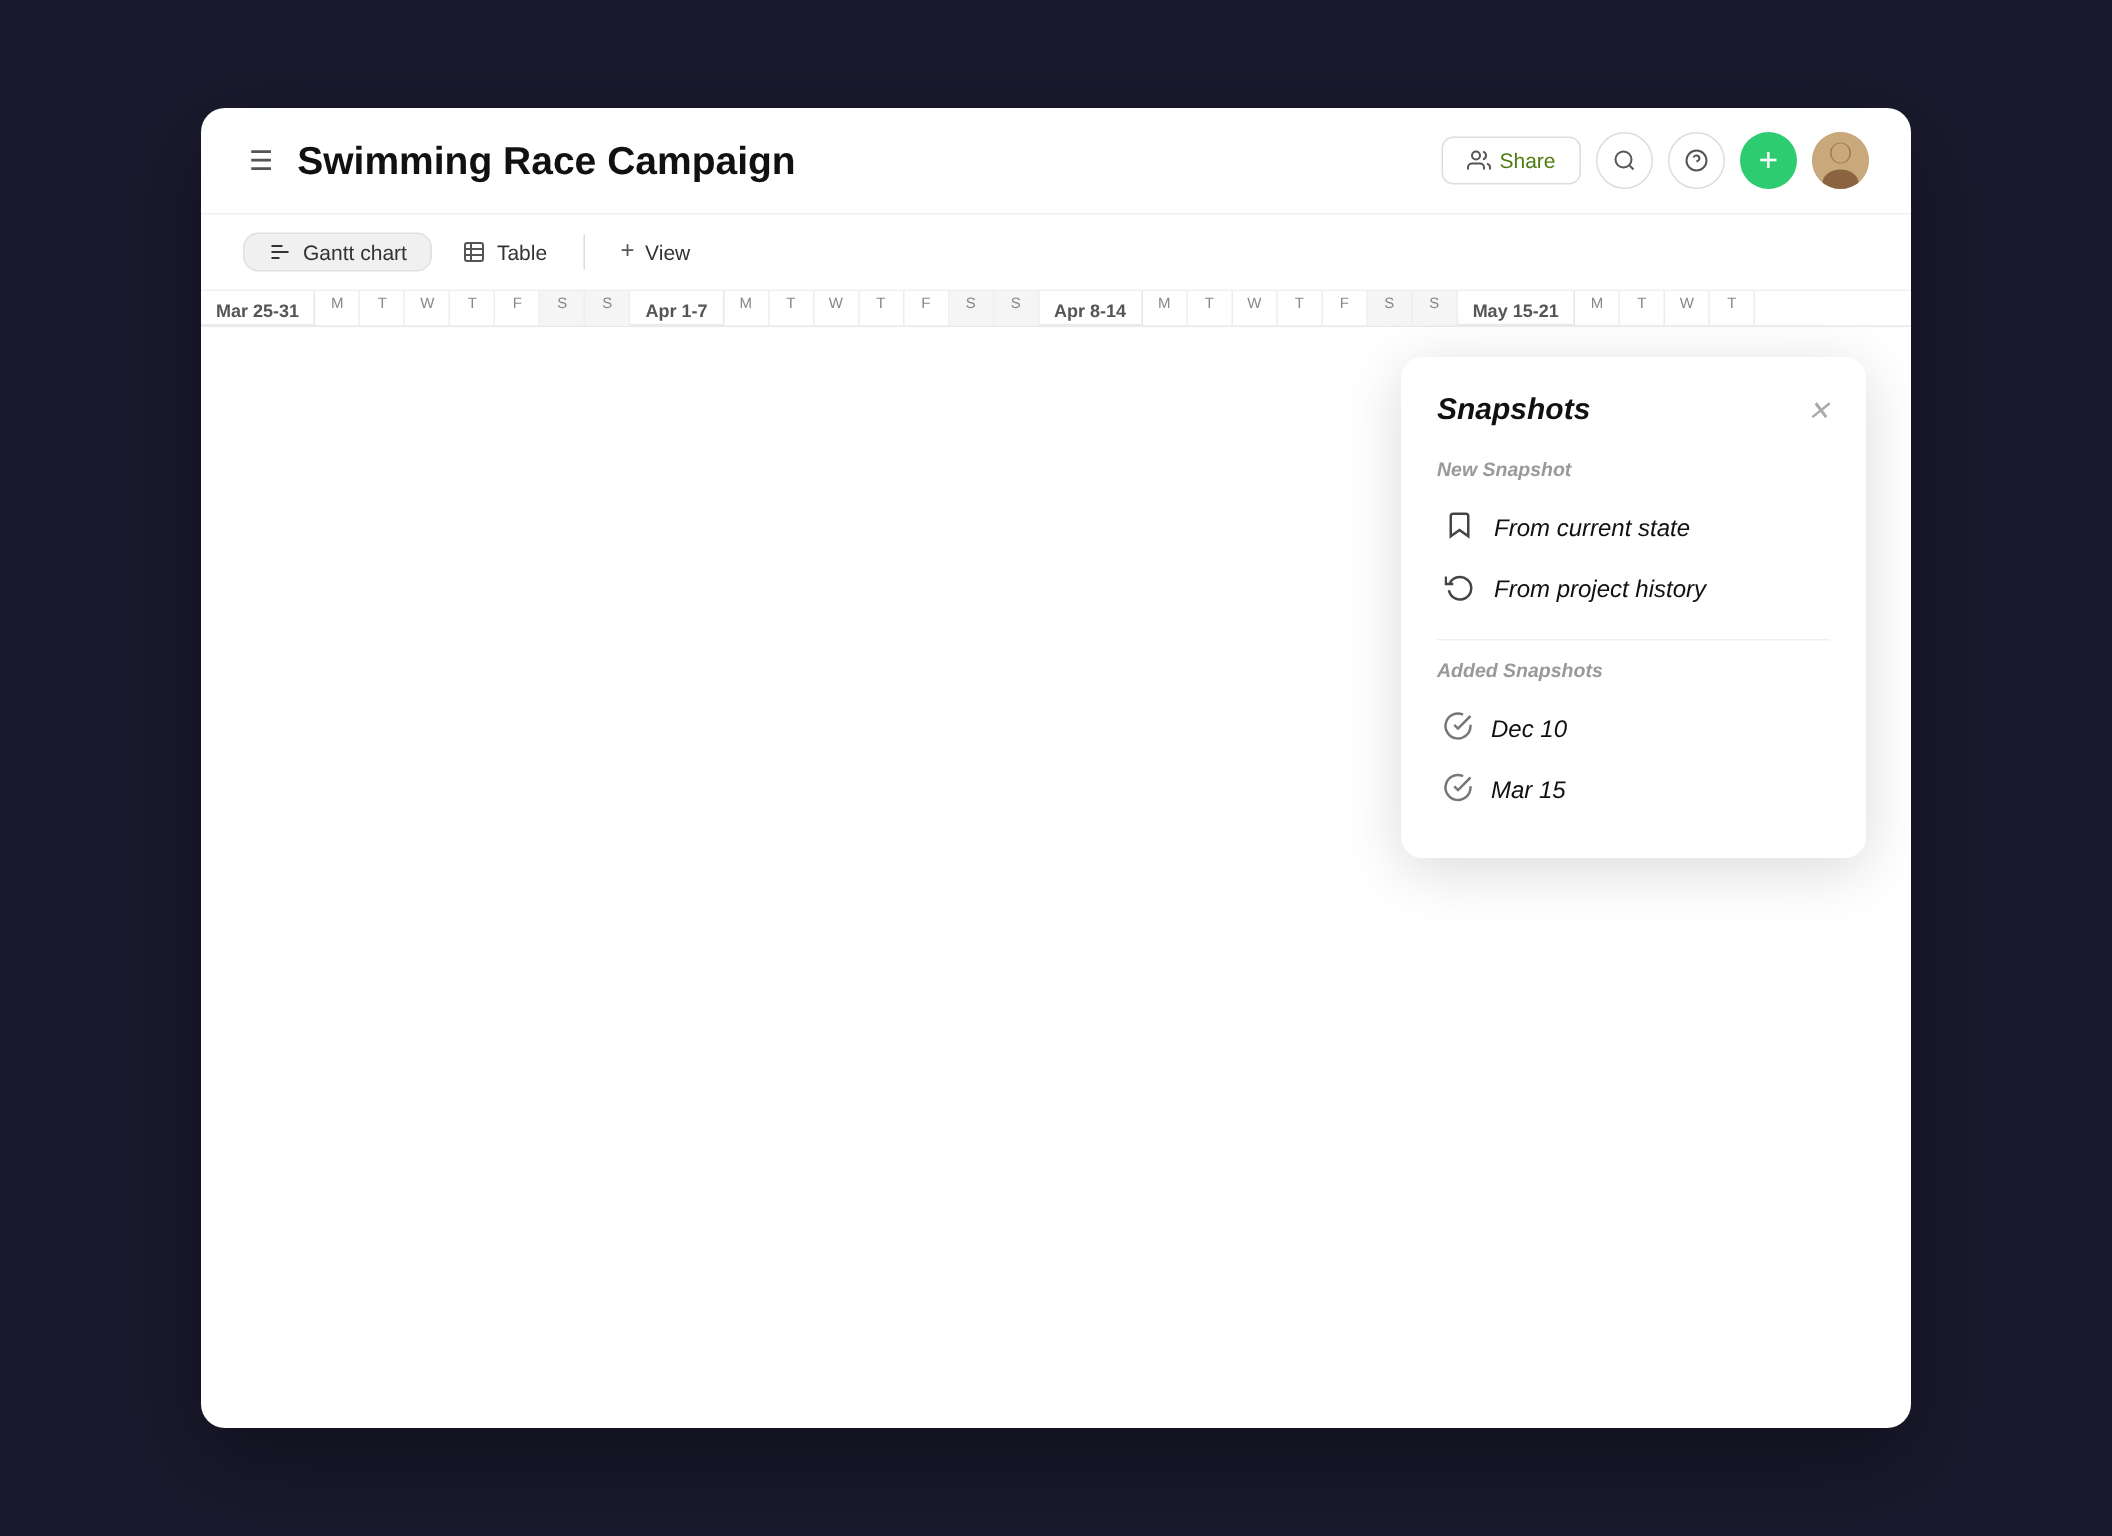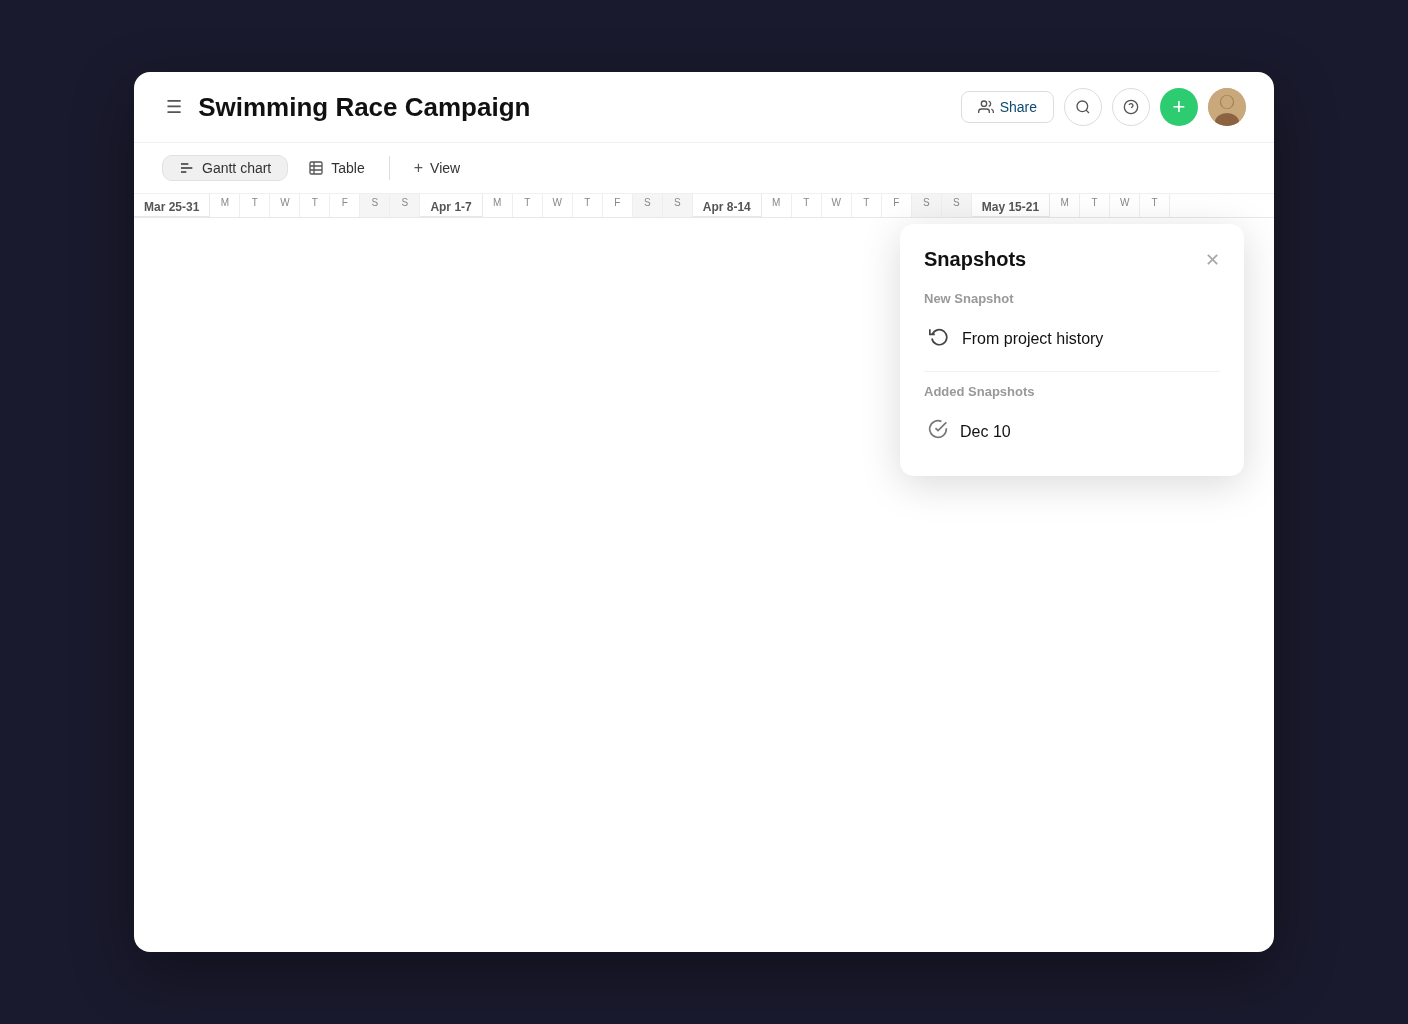--- a/index.html
+++ b/index.html
@@ -49,21 +49,21 @@
     }
     .share-btn {
       display: flex;
       align-items: center;
       gap: 6px;
       border: 1.5px solid #ddd;
       border-radius: 8px;
       padding: 7px 16px;
       font-size: 14px;
       font-weight: 500;
-      color: #0c4a6e;
+      color: #4d7c0f;
       cursor: pointer;
       background: #fff;
     }
     .icon-btn {
       width: 38px;
       height: 38px;
       border-radius: 50%;
       border: 1.5px solid #ddd;
       display: flex;
       align-items: center;
@@ -179,27 +179,28 @@
     .gantt-body {
       position: relative;
       flex: 1;
       background: #fafafa;
     }
 
     
     .snapshots-panel {
       position: absolute;
       right: 30px;
-      top: 152px;
-      width: 344px;
+      top: 166px;
+      width: 310px;
       background: #fff;
       border-radius: 14px;
       box-shadow: 0 8px 40px rgba(0,0,0,0.15);
       padding: 24px;
       z-index: 10;
+      font-style: italic;
     }
     .panel-header {
       display: flex;
       align-items: center;
       justify-content: space-between;
       margin-bottom: 20px;
     }
     .panel-title {
       font-size: 20px;
       font-weight: 700;
@@ -407,20 +408,28 @@
   </div>
 
   <div class="snapshots-panel">
     <div class="panel-header">
       <span class="panel-title">Snapshots</span>
       <span class="close-btn">✕</span>
     </div>
 
     <div class="section-label">New snapshot</div>
 
+    <div class="snapshot-item">
+      <span class="snapshot-icon">
+        <svg width="20" height="20" viewBox="0 0 24 24" fill="none" stroke="#444" stroke-width="2">
+          <path d="M19 21l-7-5-7 5V5a2 2 0 0 1 2-2h10a2 2 0 0 1 2 2z"></path>
+        </svg>
+      </span>
+      <span class="snapshot-text">From current state</span>
+    </div>
 
     <div class="snapshot-item">
       <span class="snapshot-icon">
         <svg width="20" height="20" viewBox="0 0 24 24" fill="none" stroke="#444" stroke-width="2">
           <polyline points="1 4 1 10 7 10"></polyline>
             <path d="M3.51 15a9 9 0 1 0 .49-4.9"></path>
         </svg>
       </span>
       <span class="snapshot-text">From project history</span>
     </div>
@@ -432,15 +441,24 @@
     <div class="snapshot-item">
       <span class="check-icon">
         <svg width="20" height="20" viewBox="0 0 24 24" fill="none" stroke="#777" stroke-width="2">
           <path d="M22 11.08V12a10 10 0 1 1-5.93-9.14"></path>
             <polyline points="22 4 12 14.01 9 11.01"></polyline>
         </svg>
       </span>
       <span class="snapshot-text">Dec 10</span>
     </div>
 
+    <div class="snapshot-item">
+      <span class="check-icon">
+        <svg width="20" height="20" viewBox="0 0 24 24" fill="none" stroke="#777" stroke-width="2">
+          <path d="M22 11.08V12a10 10 0 1 1-5.93-9.14"></path>
+            <polyline points="22 4 12 14.01 9 11.01"></polyline>
+        </svg>
+      </span>
+      <span class="snapshot-text">Mar 15</span>
+    </div>
   </div>
 
 </div>
 
 </body></html>

